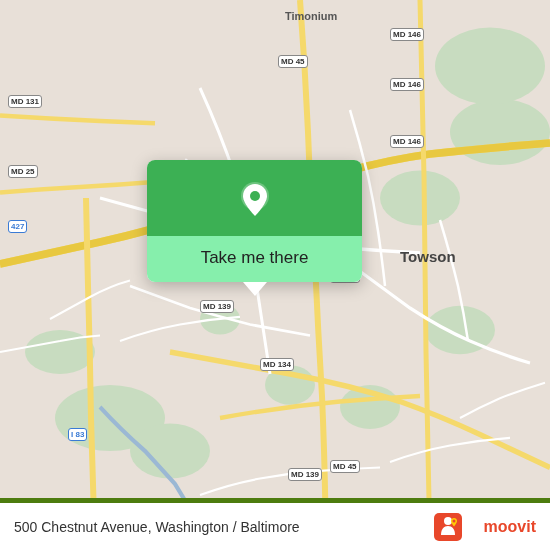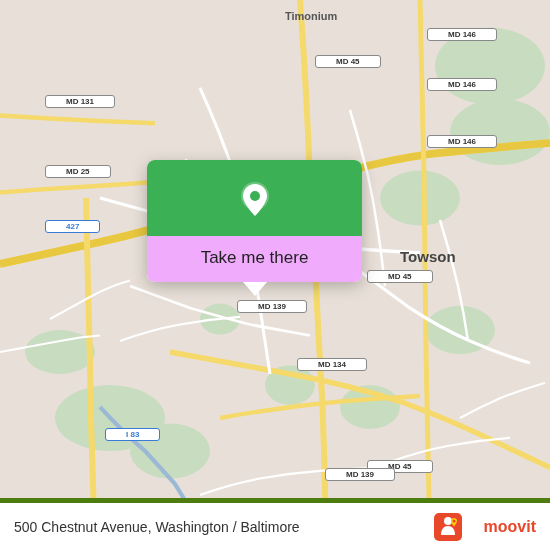--- a/index.html
+++ b/index.html
@@ -110,21 +110,21 @@
       align-items: center;
       padding: 18px 0 14px 0;
     }
 
     #location-pin-icon {
       width: 44px;
       height: 44px;
     }
 
     #popup-white-bottom {
-      background: #f0abfc;
+      background: #86efac;
       width: 100%;
       border-radius: 0 0 8px 8px;
       padding: 10px 0 12px 0;
       display: flex;
       justify-content: center;
       align-items: center;
     }
 
     #take-me-there-btn {
       font-size: 17px;
@@ -152,23 +152,22 @@
     .highway-badge {
       display: inline-flex;
       align-items: center;
       justify-content: center;
       border: 1.5px solid #888;
       border-radius: 3px;
       font-size: 8px;
       font-weight: bold;
       color: #333;
       background: white;
-      padding: 1px 20px;
-      position: absolute;
-      margin-left: 37px;
+      padding: 1px 2px;
+      position: absolute;
     }
   </style>
 </head>
 <body>
 
 <div id="map-container">
 
   <div id="map-bg"></div>
 
   <svg id="map-svg" viewBox="0 0 550 500" preserveAspectRatio="none">

